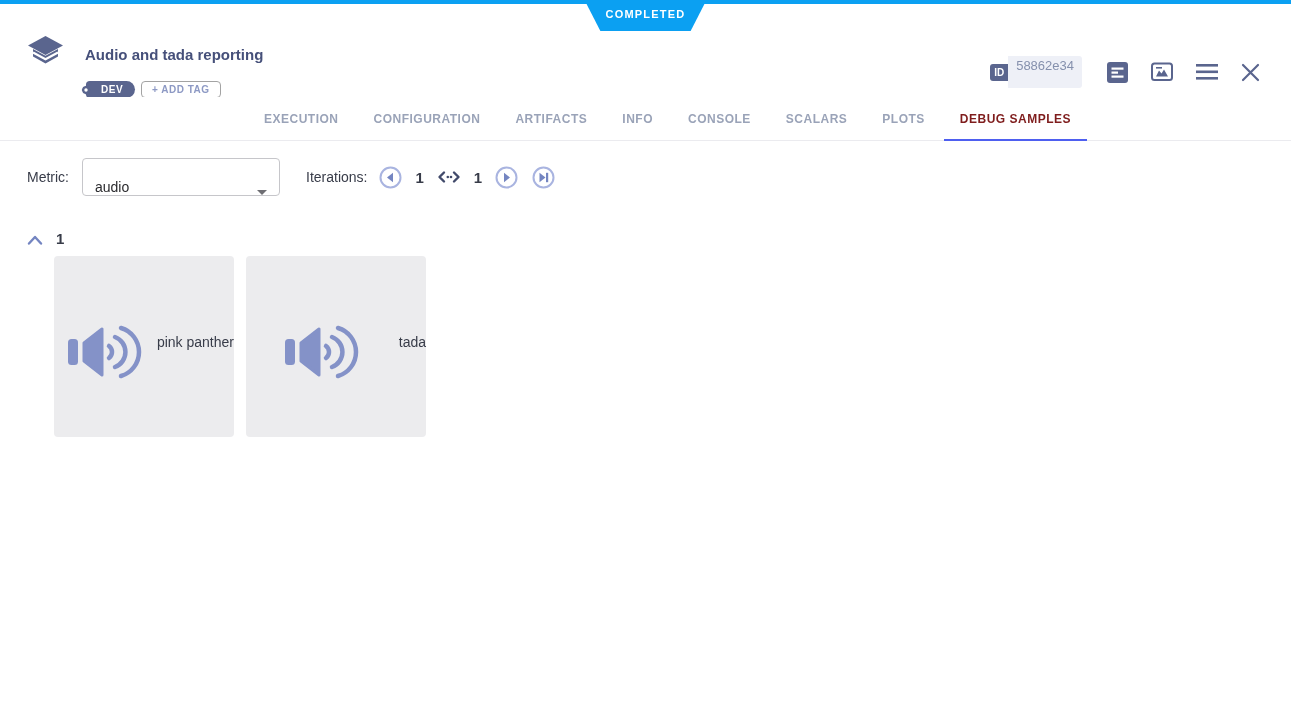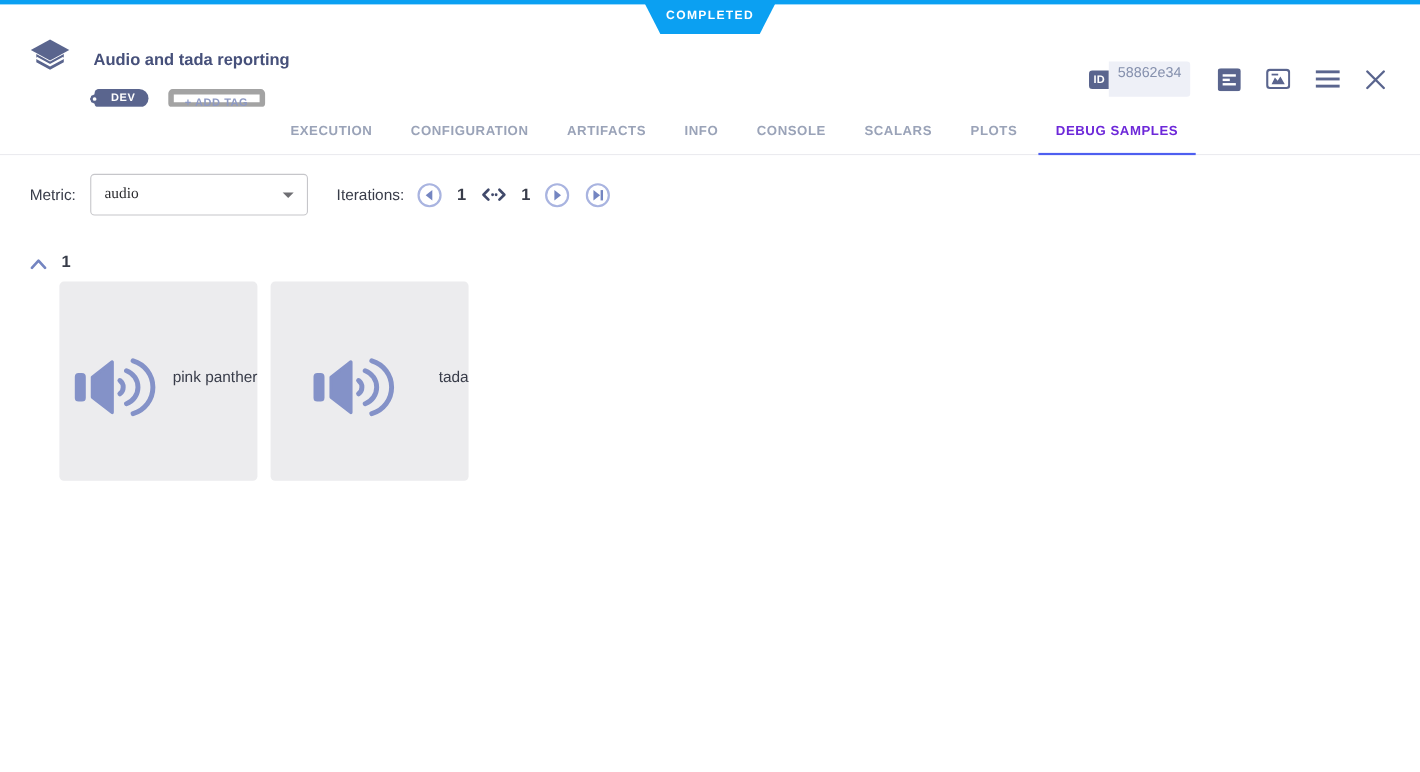--- a/index.html
+++ b/index.html
@@ -16,45 +16,45 @@
   
   .header { position:absolute; top:4px; left:0; width:100%; height:93px; background:#fff; }
   .cap-icon { position:absolute; left:27px; top:31px; }
   .title { position:absolute; left:85px; top:42px; font-size:15px; font-weight:bold; color:#46507a; }
 
   .tagrow { position:absolute; left:86px; top:77px; display:flex; align-items:center;text-align:center; }
   .dev-tag { position:relative; background:#5a658e; color:#fff; font-size:10px; font-weight:bold;
     letter-spacing:.5px; height:17px; line-height:17px; padding:0 12px 0 15px;
     border-radius:4px 9px 9px 4px; }
   .dev-gear { position:absolute; left:-7px; top:1.5px; }
-  .add-tag { position:relative; margin-left:18px; height:17px; line-height:15px; border:5px solid #a3a3a3;
+  .add-tag { position:relative; margin-left:6px; height:17px; line-height:15px; border:1px solid #a3a3a3;
     border-radius:4px; color:#8d99c4; font-size:10px; font-weight:bold; letter-spacing:.5px; padding:0 10px; background:#fff; }
   .add-tag-tail { position:absolute; left:100%; margin-left:-6px; top:2.5px; width:11px; height:11px;
     border-top:1px solid #ccd4ee; border-right:1px solid #ccd4ee; transform:rotate(45deg); background:#fff; z-index:-1; }
 
   .header-right { position:absolute; right:31px; top:40px; display:flex; align-items:center; gap:23px;margin-top:12px; }
   .id-cluster { display:flex; align-items:center; margin-right:2px; }
   .id-badge { background:#5a658e; color:#fff; font-size:10px; font-weight:bold;
     padding:3px 4px; border-radius:3px 0 0 3px; }
   .id-value { background:#eef0f7; color:#8590ad; font-size:13px; padding:2px 8px 15px; border-radius:0 3px 3px 0; }
   .hicon { display:flex; align-items:center; justify-content:center; cursor:pointer; }
 
   
   .tabs-row { position:absolute; top:97px; left:0; width:100%; height:44px; background:#fff;
     border-bottom:1px solid #ebebef; display:flex; padding-left:248px; }
   .tab { position:relative; height:44px; display:flex; align-items:center; padding:0 16px; margin-right:3px;
     font-size:12px; font-weight:bold; letter-spacing:.5px; color:#9aa3b8; cursor:pointer; white-space:nowrap; }
-  .tab.active { color:#6d28d9; }
+  .tab.active { color:#7f1d1d; }
   .tab.active::after { content:""; position:absolute; left:0; right:0; bottom:0; height:2px; background:#4e5ff0; }
 
   
   .controls { position:absolute; top:158px; left:27px; display:flex; align-items:center; }
   .ctl-label { font-size:14px; color:#383c49; }
   .metric-select { margin-left:13px; width:198px; height:38px; border:1px solid #c6c6ca; border-radius:4px;
-    background:#fff; display:flex; align-items:center; padding:0 12px; cursor:pointer;font-family:Liberation Serif, serif; }
+    background:#fff; display:flex; align-items:flex-end; padding:0 12px; cursor:pointer; }
   .metric-select .val { font-size:14px; color:#2b2b2e; flex:1; }
   .caret { width:0; height:0; border-left:5px solid transparent; border-right:5px solid transparent;
     border-top:5px solid #6e6e73; }
   .iter-label { margin-left:26px; }
   .iter-group { display:flex; align-items:center; margin-left:12px; gap:11px; }
   .nav-btn { cursor:pointer; display:flex; }
   .iter-num { font-size:15px; font-weight:bold; color:#383c49; padding:0 2px; }
 
   
   .group-header { position:absolute; top:230px; left:27px; display:flex; align-items:center; gap:13px; }

